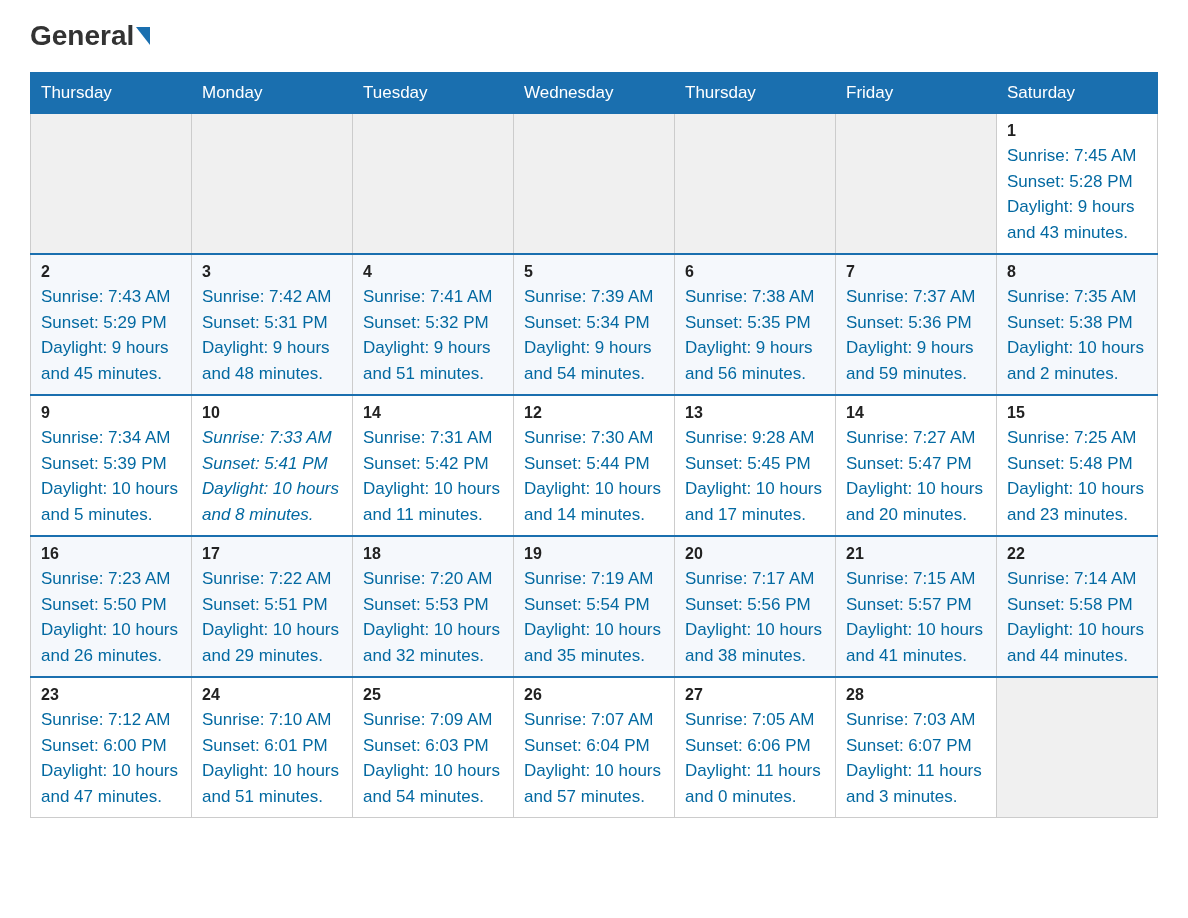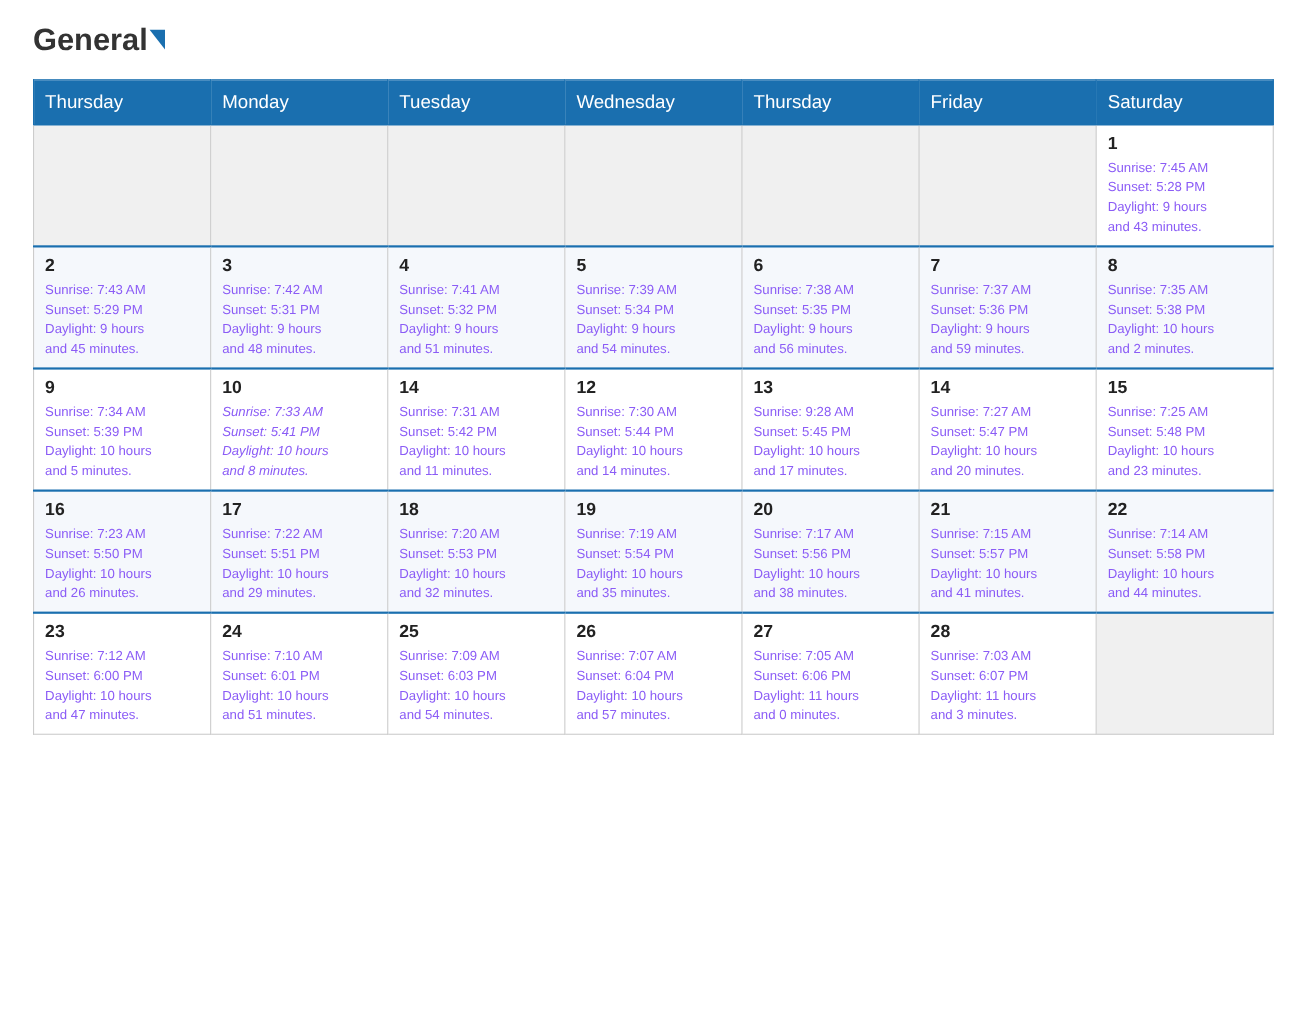--- a/index.html
+++ b/index.html
@@ -87,23 +87,23 @@
       background: #f5f8fc;
     }
     .day-number {
       font-size: 16px;
       font-weight: bold;
       color: #222;
       display: block;
       margin-bottom: 3px;
     }
     .day-info {
-      font-size: 12px;
+      font-size: 17px;
       line-height: 1.5;
-      color: #8b5cf6;
+      color: #0369a1;
     }
     .empty-cell {
       background: #f0f0f0 !important;
     }
     .calendar tbody tr td {
       border-top: 2px solid #1a6faf;
     }
     .calendar tbody tr:first-child td {
       border-top: 1px solid #ccc;
     }

